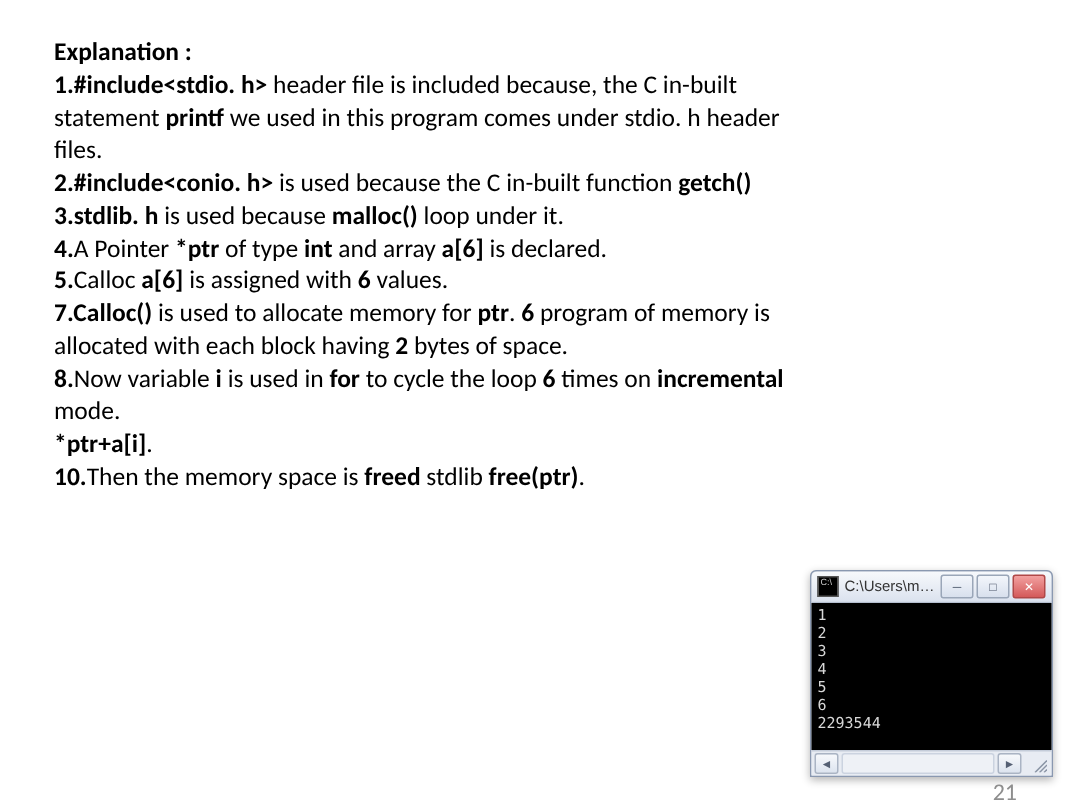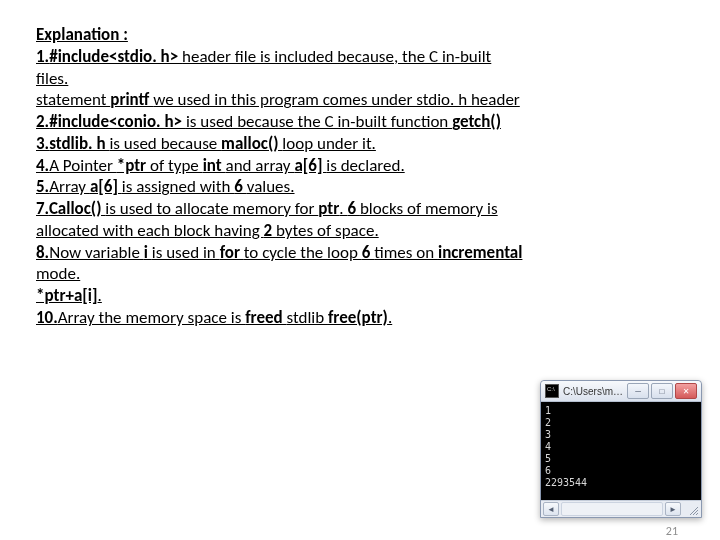--- a/index.html
+++ b/index.html
@@ -10,21 +10,20 @@
     background: #fff;
     font-family: Calibri, Arial, sans-serif;
     font-size: 17px;
     color: #000;
     position: relative;
     overflow: hidden;
   }
   .content {
     padding: 24px 40px 0 36px;
     line-height: 1.28;
-    text-decoration: underline;
   }
   .line {
     margin: 0;
   }
   .b { font-weight: bold; }
   .console-window {
     position: absolute;
     right: 18px;
     bottom: 22px;
     width: 160px;
@@ -134,44 +133,44 @@
     display: flex;
     align-items: flex-end;
     justify-content: flex-end;
     padding: 1px;
   }
   .resize-grip svg { display: block; }
   .page-number {
     position: absolute;
     right: 42px;
     bottom: 2px;
-    font-size: 12px;
+    font-size: 16px;
     color: #8e8e8e;
     font-family: Calibri, Arial, sans-serif;
   }
 </style>
 </head>
 <body>
 
 <div class="content">
   <p class="line"><span class="b">Explanation :</span></p>
   <div id="lines-container">
       <p class="line"><span class="b">1.</span><span class="b">#include&lt;stdio. h&gt; </span><span>header file is included because, the C in-built </span></p>
+      <p class="line"><span>statement </span><span class="b">printf </span><span>we used in this program comes under stdio. h header </span></p>
       <p class="line"><span>files.</span></p>
-      <p class="line"><span>statement </span><span class="b">printf </span><span>we used in this program comes under stdio. h header </span></p>
       <p class="line"><span class="b">2.</span><span class="b">#include&lt;conio. h&gt; </span><span>is used because the C in-built function </span><span class="b">getch() </span></p>
       <p class="line"><span class="b">3.</span><span class="b">stdlib. h </span><span>is used because </span><span class="b">malloc() </span><span>loop under it.</span></p>
       <p class="line"><span class="b">4.</span><span>A Pointer </span><span class="b">*ptr </span><span>of type </span><span class="b">int </span><span>and array </span><span class="b">a[6] </span><span>is declared.</span></p>
-      <p class="line"><span class="b">5.</span><span>Array </span><span class="b">a[6] </span><span>is assigned with </span><span class="b">6 </span><span>values.</span></p>
-      <p class="line"><span class="b">7.</span><span class="b">Calloc() </span><span>is used to allocate memory for </span><span class="b">ptr</span><span>. </span><span class="b">6 </span><span>blocks of memory is </span></p>
+      <p class="line"><span class="b">5.</span><span>Calloc </span><span class="b">a[6] </span><span>is assigned with </span><span class="b">6 </span><span>values.</span></p>
+      <p class="line"><span class="b">7.</span><span class="b">Calloc() </span><span>is used to allocate memory for </span><span class="b">ptr</span><span>. </span><span class="b">6 </span><span>program of memory is </span></p>
       <p class="line"><span>allocated with each block having </span><span class="b">2 </span><span>bytes of space.</span></p>
       <p class="line"><span class="b">8.</span><span>Now variable </span><span class="b">i </span><span>is used in </span><span class="b">for </span><span>to cycle the loop </span><span class="b">6 </span><span>times on </span><span class="b">incremental </span></p>
       <p class="line"><span>mode.</span></p>
       <p class="line"><span class="b">*ptr+a[i]</span><span>.</span></p>
-      <p class="line"><span class="b">10.</span><span>Array the memory space is </span><span class="b">freed </span><span>stdlib </span><span class="b">free(ptr)</span><span>.</span></p>
+      <p class="line"><span class="b">10.</span><span>Then the memory space is </span><span class="b">freed </span><span>stdlib </span><span class="b">free(ptr)</span><span>.</span></p>
     </div>
 </div>
 
 <div class="console-window">
   <div class="titlebar">
     <div class="title-icon"></div>
     <div class="title-text">C:\Users\ma ...</div>
     <div class="win-buttons">
       <div class="win-btn">─</div>
       <div class="win-btn">□</div>

